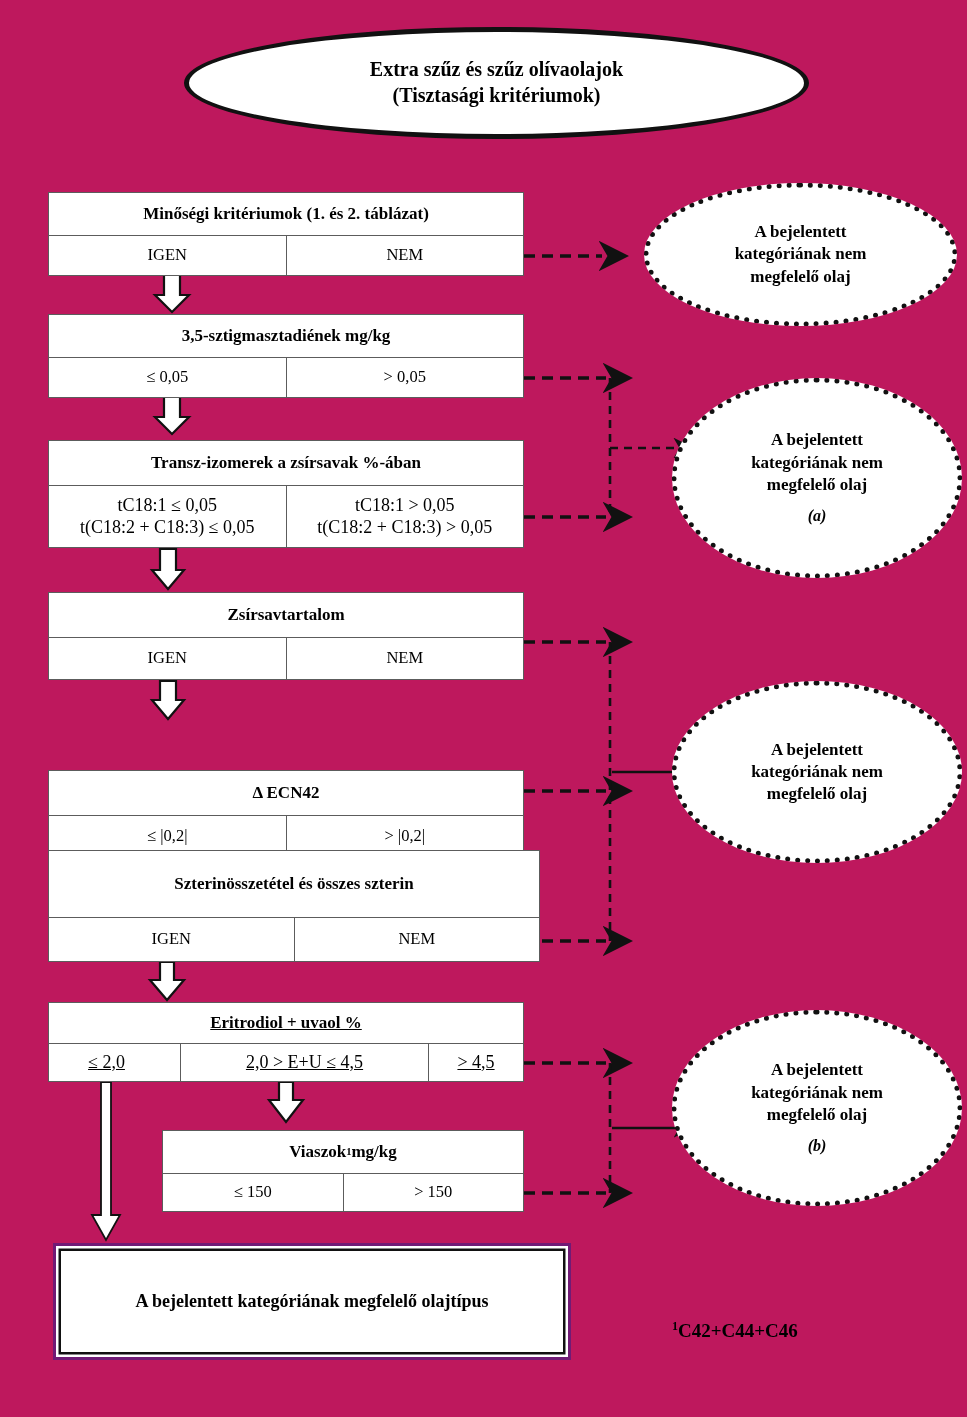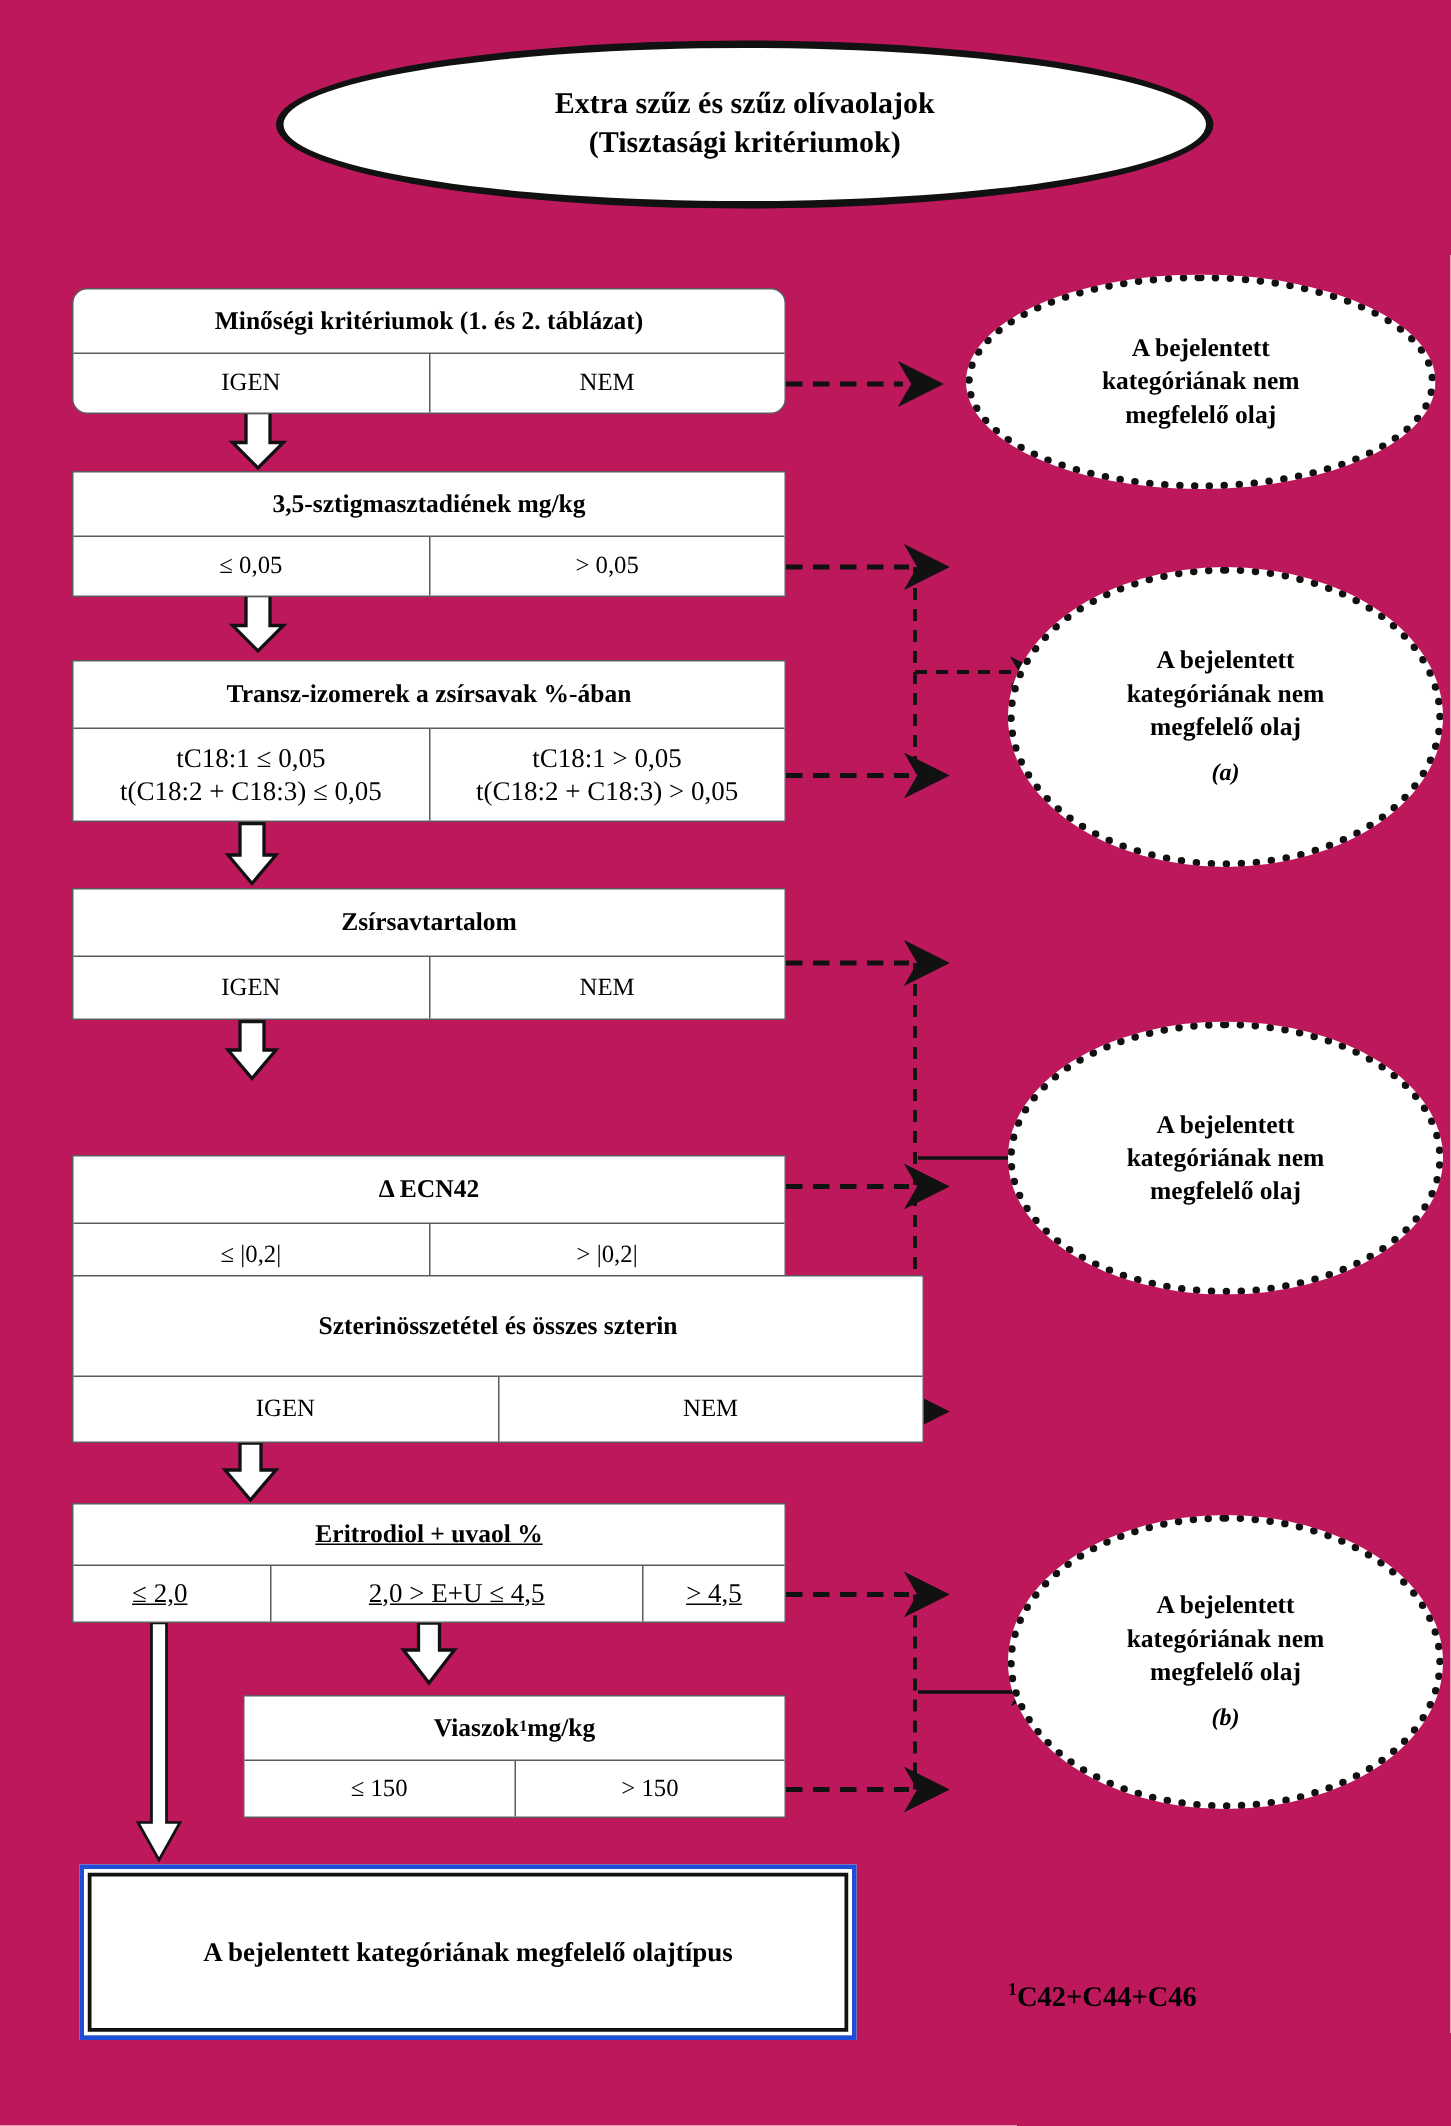--- a/index.html
+++ b/index.html
@@ -66,21 +66,21 @@
     line-height:1.22;
     padding:0 3px;
     white-space:pre-line;
   }
   .dcell + .dcell{border-left:1.6px solid #5c5c5c;}
   .dcell.narrow{font-size:18px;}
 
   
   .final-box{
     background:#fff;
-    border:3px solid #1d4ed8;
+    border:3px solid #701a75;
     box-shadow:0 0 0 2.5px #fff inset, 0 0 0 5px #111 inset;
     display:flex;
     align-items:center;
     justify-content:center;
     text-align:center;
     font-weight:bold;
     font-size:18px;
   }
 
   
@@ -188,21 +188,21 @@
     <path class="solidthin" d="M612,1128 L676,1128" marker-end="url(#dashArrowSm)"></path>
   </svg>
 
   <div class="abs top-ellipse" style="left:184px; top:27px; width:625px; height:112px;">
     <div>
       <div>Extra szűz és szűz olívaolajok</div>
       <div>(Tisztasági kritériumok)</div>
     </div>
   </div>
 
-  <div class="abs dbox" style="left:48px; top:192px; width:476px; height:84px;border-radius:10px;">
+  <div class="abs dbox" style="left:48px; top:192px; width:476px; height:84px;">
     <div class="dbox-title" style="height:42px;">Minőségi kritériumok (1. és 2. táblázat)</div>
     <div class="dbox-cells">
       <div class="dcell">IGEN</div>
       <div class="dcell">NEM</div>
     </div>
   </div>
 
   <div class="abs dbox" style="left:48px; top:314px; width:476px; height:84px;">
     <div class="dbox-title" style="height:42px;">3,5-sztigmasztadiének mg/kg</div>
     <div class="dbox-cells">
@@ -230,21 +230,21 @@
   </div>
 
   <div class="abs dbox" style="left:48px; top:722px; width:476px; height:88px;margin-top:48px;">
     <div class="dbox-title" style="height:44px;">Δ ECN42</div>
     <div class="dbox-cells">
       <div class="dcell">≤ |0,2|</div>
       <div class="dcell">&gt; |0,2|</div>
     </div>
   </div>
 
-  <div class="abs dbox" style="left:48px; top:850px; width:568px; height:112px;">
+  <div class="abs dbox" style="left:48px; top:850px; width:492px; height:112px;">
     <div class="dbox-title" style="height:66px;">Szterinösszetétel és összes szterin</div>
     <div class="dbox-cells">
       <div class="dcell">IGEN</div>
       <div class="dcell">NEM</div>
     </div>
   </div>
 
   <div class="abs dbox" style="left:48px; top:1002px; width:476px; height:80px;text-decoration:underline;">
     <div class="dbox-title" style="height:40px;">Eritrodiol + uvaol %</div>
     <div class="dbox-cells">

